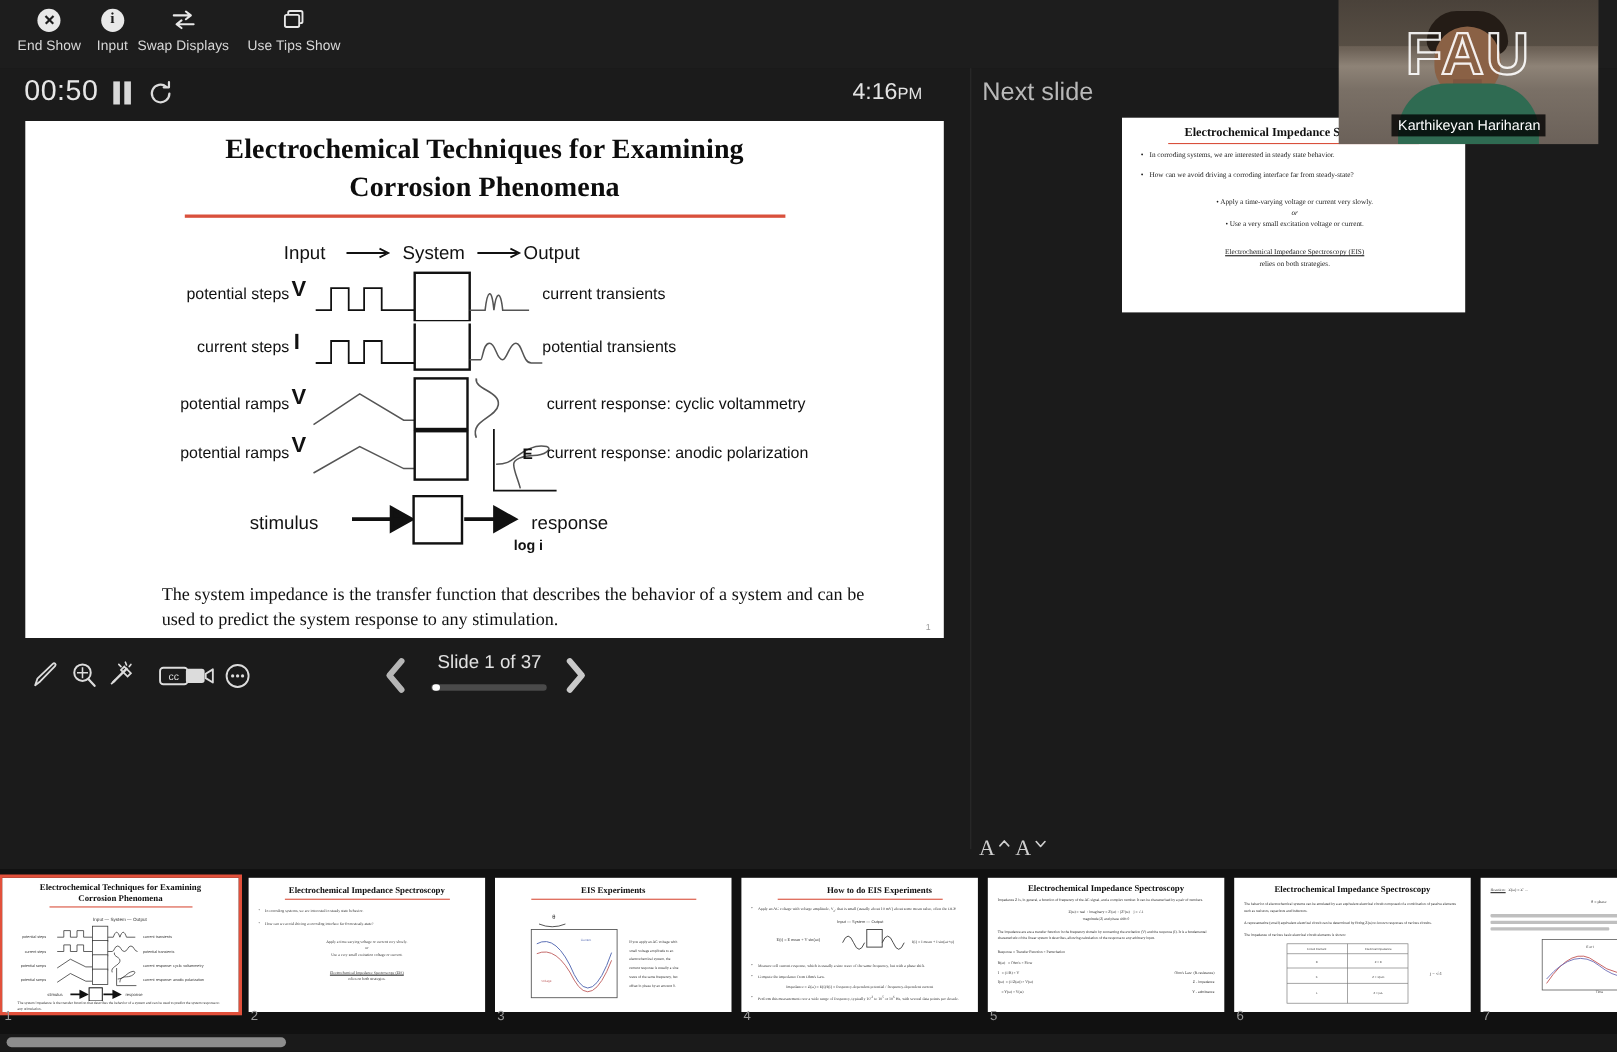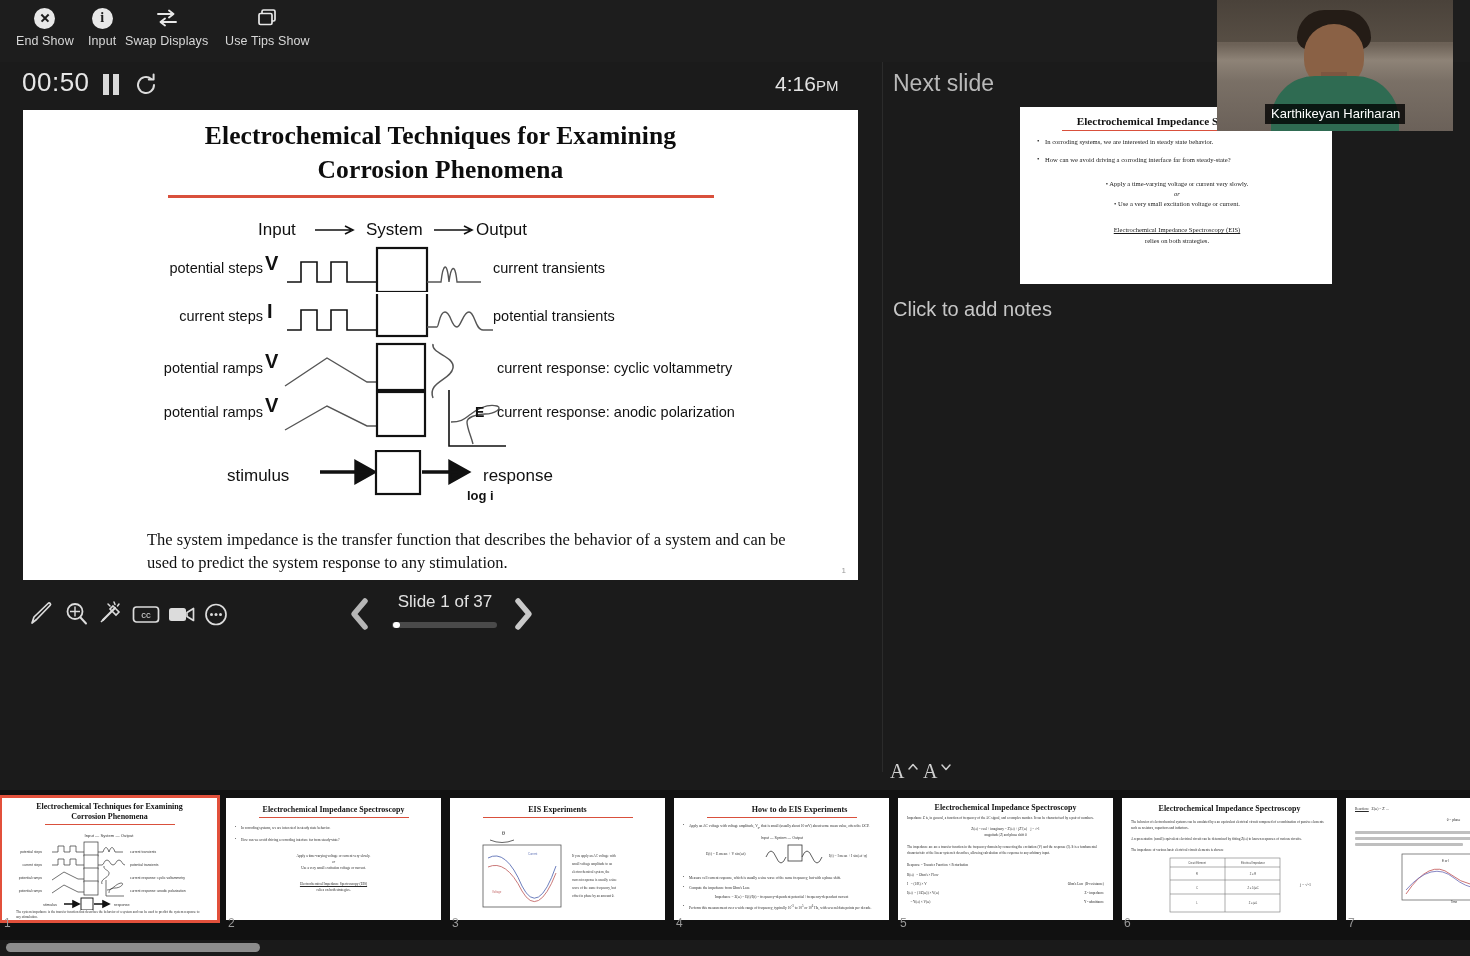--- a/index.html
+++ b/index.html
@@ -297,21 +297,21 @@
       </svg>
     </div>
     <div class="ctrl-icon" style="left:95px;">
       <svg width="32" height="32" viewBox="0 0 32 32">
         <path d="M8 22 L20 10" stroke="#dcdcdc" stroke-width="2.2" stroke-linecap="round"></path>
         <path d="M18 8 L24 14 L21 17 L15 11 Z" stroke="#dcdcdc" stroke-width="1.6" fill="none"></path>
         <path d="M13 6 L15 8 M19 4 L20 6.5 M24 6 L22.5 8" stroke="#dcdcdc" stroke-width="1.5" stroke-linecap="round"></path>
         <path d="M6 24 L10 20" stroke="#dcdcdc" stroke-width="1.6"></path>
       </svg>
     </div>
-    <div class="ctrl-icon" style="left:130px;text-align:center;">
+    <div class="ctrl-icon" style="left:142px;text-align:center;">
       <svg width="32" height="32" viewBox="0 0 32 32">
         <rect x="3.5" y="9" width="25" height="15" rx="3" stroke="#dcdcdc" stroke-width="1.7" fill="none"></rect>
         <text x="16" y="20" font-size="9.5" fill="#dcdcdc" text-anchor="middle" font-family="Liberation Sans, sans-serif">cc</text>
       </svg>
     </div>
     <div class="ctrl-icon" style="left:165px;">
       <svg width="32" height="32" viewBox="0 0 32 32">
         <rect x="4" y="10" width="17" height="13" rx="2.5" fill="#dcdcdc"></rect>
         <path d="M22 14.5 L28.5 10.5 V22.5 L22 18.5 Z" fill="none" stroke="#dcdcdc" stroke-width="1.7" stroke-linejoin="round"></path>
       </svg>
@@ -357,23 +357,20 @@
       </div>
       <div class="nt-center" style="font-style:italic;">or</div>
       <div class="nt-center">
         <span>• </span><span>Use a very small excitation voltage or current.</span>
       </div>
       <div class="nt-center nt-under" style="margin-top:16px;">Electrochemical Impedance Spectroscopy (EIS)</div>
       <div class="nt-center">relies on both strategies.</div>
     </div>
   </div>
 
-  <div class="notes-area">
-    <div class="notes-placeholder">Click to add notes</div>
-  </div>
 
   <div class="font-btns">
     <div class="font-btn" style="left:0;">
       <span>A</span>
       <svg style="position:absolute; left:17px; top:2px;" width="12" height="10">
         <path d="M2 7 L6 2.5 L10 7" stroke="#cfcfcf" stroke-width="1.5" fill="none" stroke-linecap="round" stroke-linejoin="round"></path>
       </svg>
     </div>
     <div class="font-btn" style="left:33px;">
       <span>A</span>
@@ -384,20 +381,21 @@
   </div>
 
   <div class="webcam">
     <div class="wc-chalkboard"></div>
     <div class="wc-person">
       <div class="wc-hair"></div>
       <div class="wc-face"></div>
       <div class="wc-neck"></div>
       <div class="wc-body"></div>
     </div>
+    <div class="wc-fau">FAU</div>
     <div class="wc-name">Karthikeyan Hariharan</div>
   </div>
 
   <div class="thumb-strip">
 
     <div class="thumb selected" style="left:2px;">
       <div class="th-title">
         <div>Electrochemical Techniques for Examining</div>
         <div>Corrosion Phenomena</div>
       </div>

